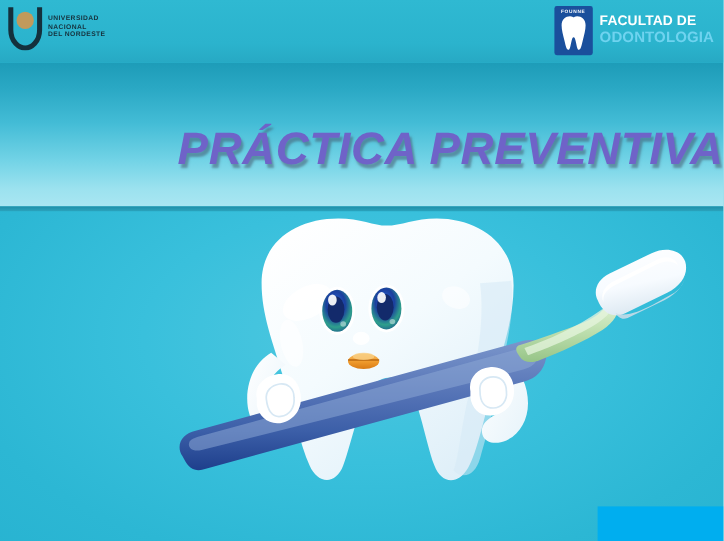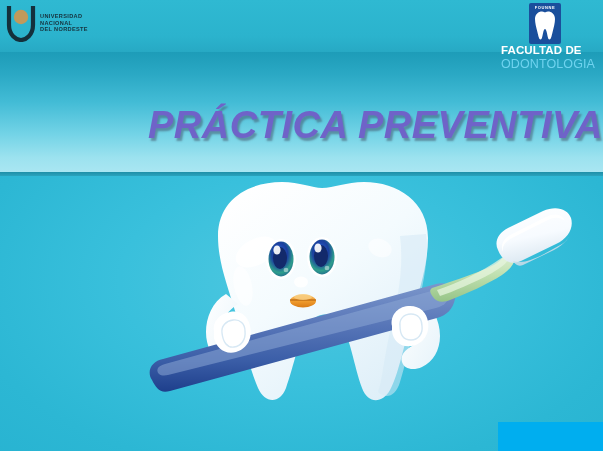--- a/index.html
+++ b/index.html
@@ -64,21 +64,20 @@
   #unne-text div { white-space: nowrap; }
 
   
   #fo-logo {
     position: absolute;
     right: 8px; top: 3px;
     height: 44px;
     display: flex;
     align-items: center;
     z-index: 6;
-    flex-direction: column;
   }
   #fo-shield {
     position: relative;
     width: 32px;
     height: 41px;
     background: #1a4f9c;
     border-radius: 2px;
     flex: 0 0 auto;
     overflow: hidden;
   }
@@ -104,21 +103,21 @@
   #fo-line1 {
     color: #ffffff;
     font-size: 11.5px;
     font-weight: bold;
     letter-spacing: 0.1px;
     white-space: nowrap;
   }
   #fo-line2 {
     color: #6fd3ef;
     font-size: 12.5px;
-    font-weight: normal;
+    font-weight: bold;
     letter-spacing: 0.1px;
     white-space: nowrap;
   }
 
   
   #title-band {
     position: absolute;
     left: 0; top: 52px;
     width: 603px;
     height: 120px;

